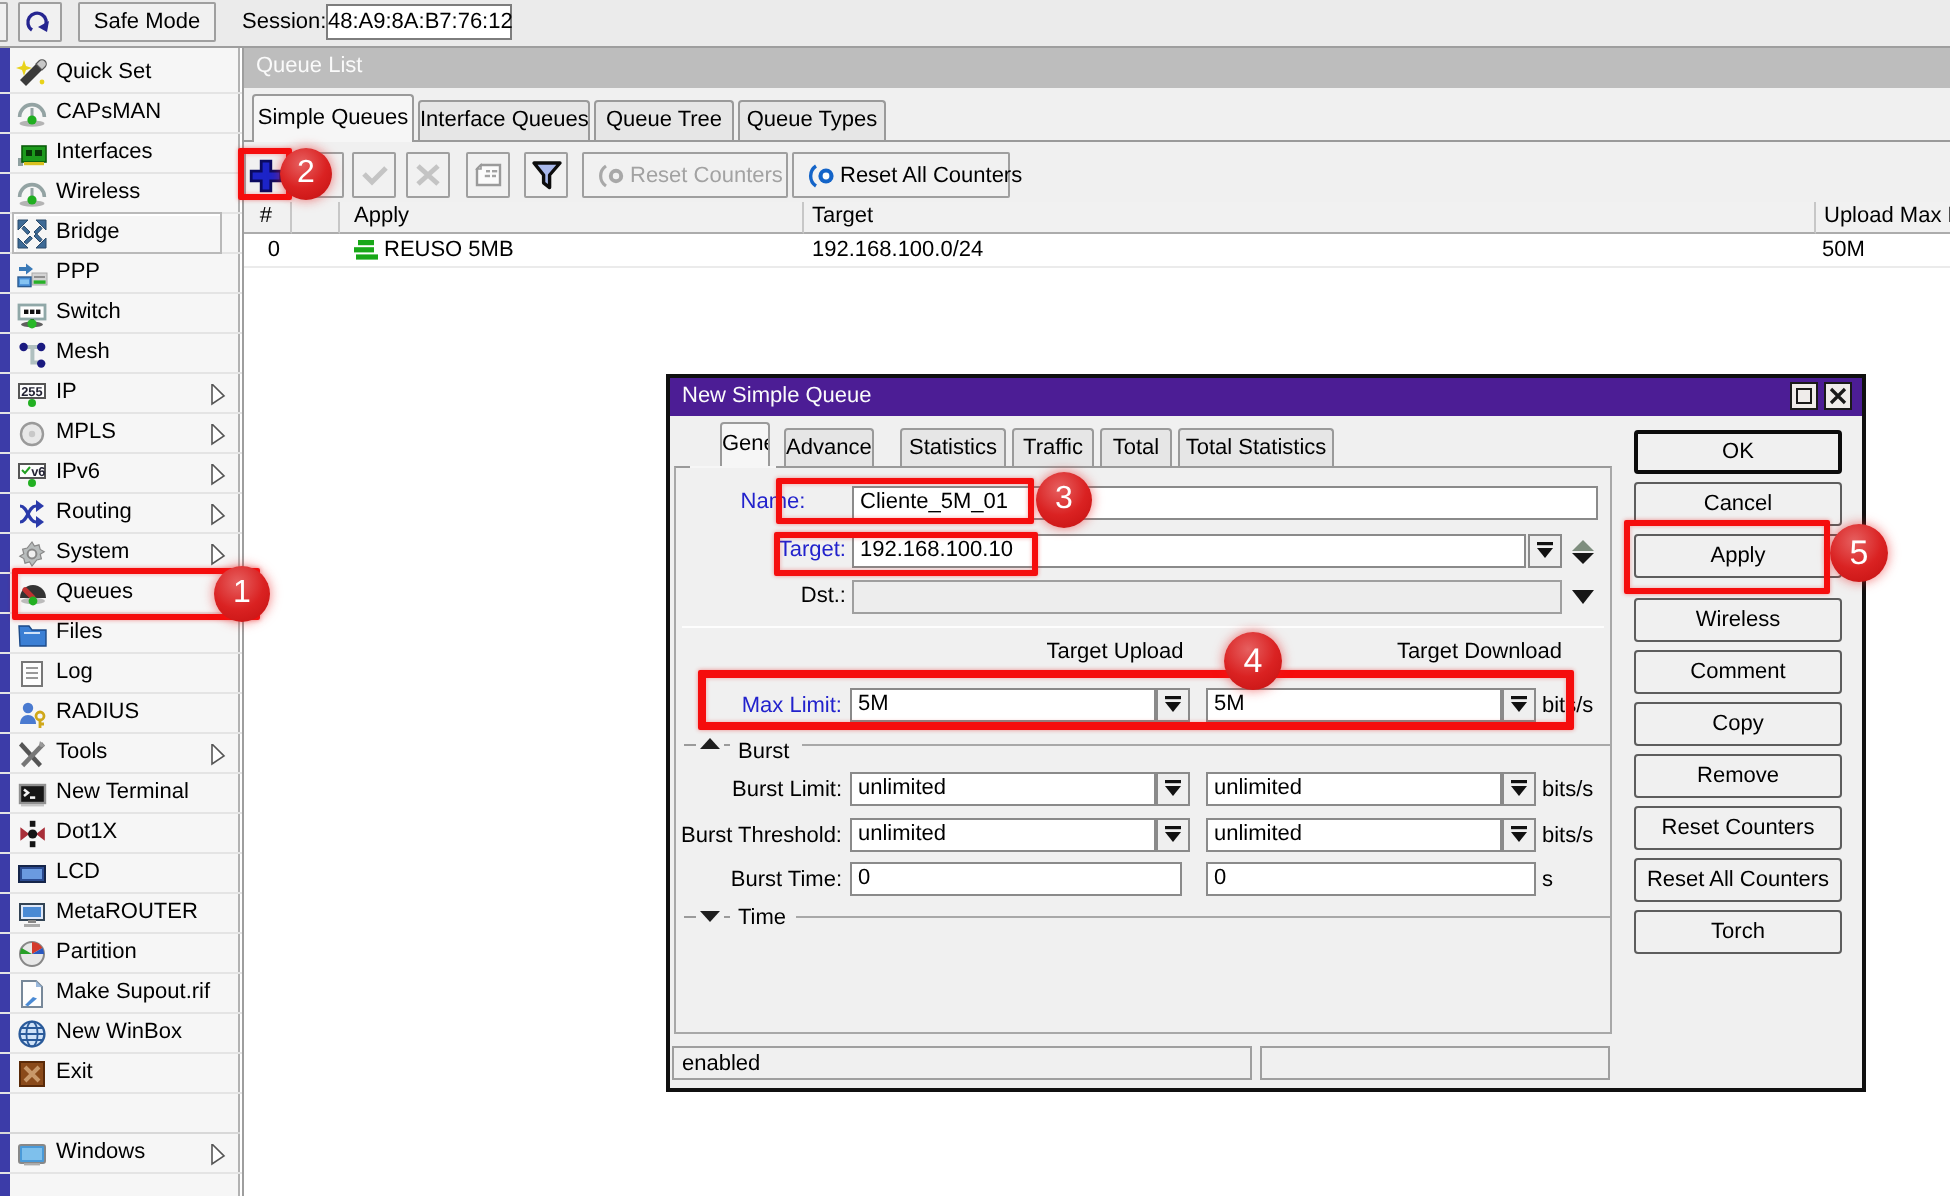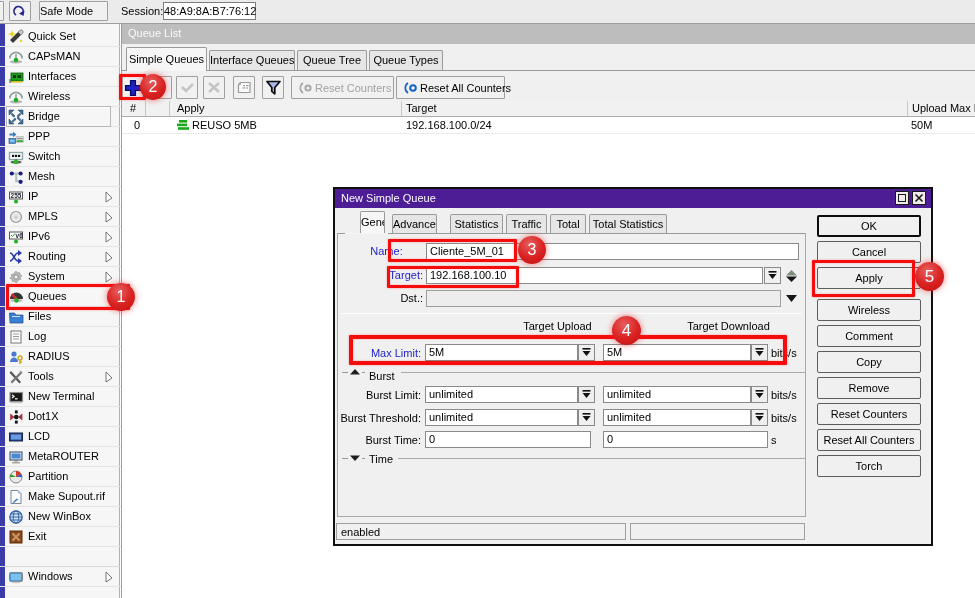--- a/index.html
+++ b/index.html
@@ -25,21 +25,21 @@
 <body>
 
 <div class="ab" style="left:0;top:0;width:975px;height:24px;background:#ebebeb;border-bottom:1px solid #9e9e9e"></div>
 <div class="btn" style="left:-9px;top:1px;width:13px;height:20px"></div>
 <div class="btn" style="left:9px;top:1px;width:22px;height:20px">
 <svg width="20" height="18" viewBox="0 0 20 18">
       <path d="M6 13 A4.6 4.6 0 1 1 12.5 11.5" fill="none" stroke="#252590" stroke-width="1.7"></path>
       <path d="M14.5 8.5l-1 5.5-4.5-2.5z" fill="#252590"></path>
     </svg>
 </div>
-<div class="btn" style="left:39px;top:1px;width:69px;height:20px;line-height:18px">Safe Mode</div>
+<div class="btn" style="left:39px;top:1px;width:69px;height:20px;text-align:center;line-height:18px">Safe Mode</div>
 <div class="lbl" style="left:121px;top:5px">Session:</div>
 <div class="ab" style="left:163px;top:2px;width:93px;height:18px;background:#fff;border:1px solid #7d7d7d;text-align:center;line-height:16px">48:A9:8A:B7:76:12</div>
 
 <div class="ab" style="left:121px;top:24px;width:854px;height:574px;background:#f0f0f0;border-left:1px solid #9e9e9e"></div>
 <div class="ab" style="left:122px;top:24px;width:853px;height:20px;background:#bdbdbd;color:#fafafa;padding:3px 0 0 6px">Queue List</div>
 
 <div class="tab tabA" style="left:126px;top:47px;width:81px;height:23px;line-height:22px">Simple Queues</div>
 <div class="tab" style="left:209px;top:50px;width:86px;height:20px;line-height:19px">Interface Queues</div>
 <div class="tab" style="left:297px;top:50px;width:70px;height:20px;line-height:19px">Queue Tree</div>
 <div class="tab" style="left:369px;top:50px;width:74px;height:20px;line-height:19px">Queue Types</div>
@@ -424,21 +424,21 @@
     <path d="M0 6.5h11L5.5 12z" fill="#161616"></path>
   </svg>
 <div class="lbl" style="left:350px;top:292px;width:73px;text-align:right">Dst.:</div>
 <div class="fld dis" style="left:426px;top:290px;width:355px;height:17px"></div>
 <svg class="ab" style="left:786px;top:295px" width="11" height="7" viewBox="0 0 11 7">
     <path d="M0 0h11L5.5 7z" fill="#161616"></path>
   </svg>
 
 <div class="ab" style="left:341px;top:313px;width:461px;height:1px;background:#b4b4b4;border-bottom:1px solid #fdfdfd"></div>
 <div class="lbl" style="left:505px;top:320px;width:105px;text-align:center">Target Upload</div>
-<div class="lbl" style="left:676px;top:320px;width:105px;text-align:center">Target Download</div>
+<div class="lbl" style="left:676px;top:320px;width:105px;text-align:right">Target Download</div>
 
 <div class="lbl blu" style="left:348px;top:347px;width:73px;text-align:right">Max Limit:</div>
 <div class="fld" style="left:425px;top:344px;width:153px;height:17px">5M</div>
 <div class="cmb" style="left:578px;top:344px;width:17px;height:17px">
     <svg width="9" height="10" viewBox="0 0 9 10">
       <rect x="0.5" y="1" width="8" height="1.6" fill="#111"></rect>
       <path d="M0.5 4h8L4.5 9z" fill="#111"></path>
     </svg>
   </div>
 <div class="fld" style="left:603px;top:344px;width:148px;height:17px">5M</div>

